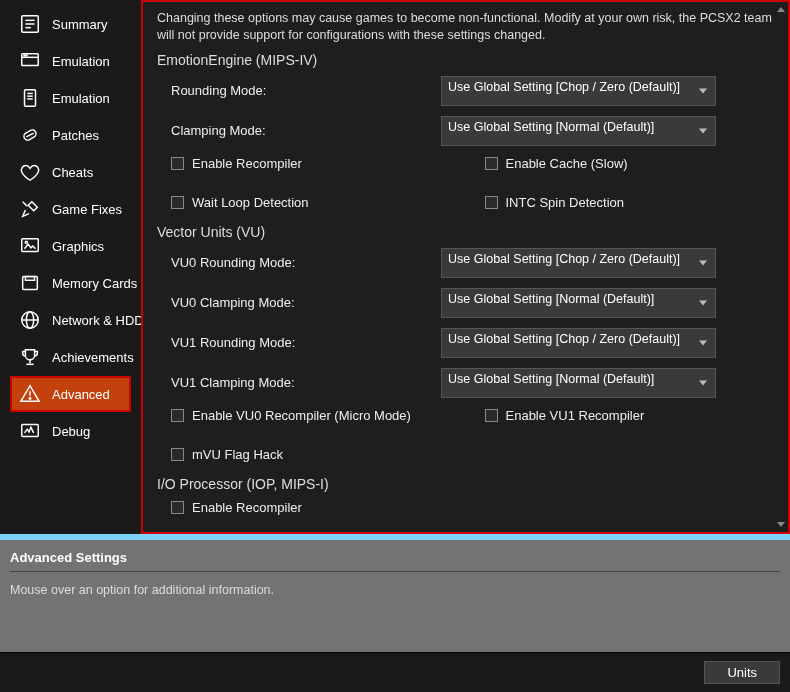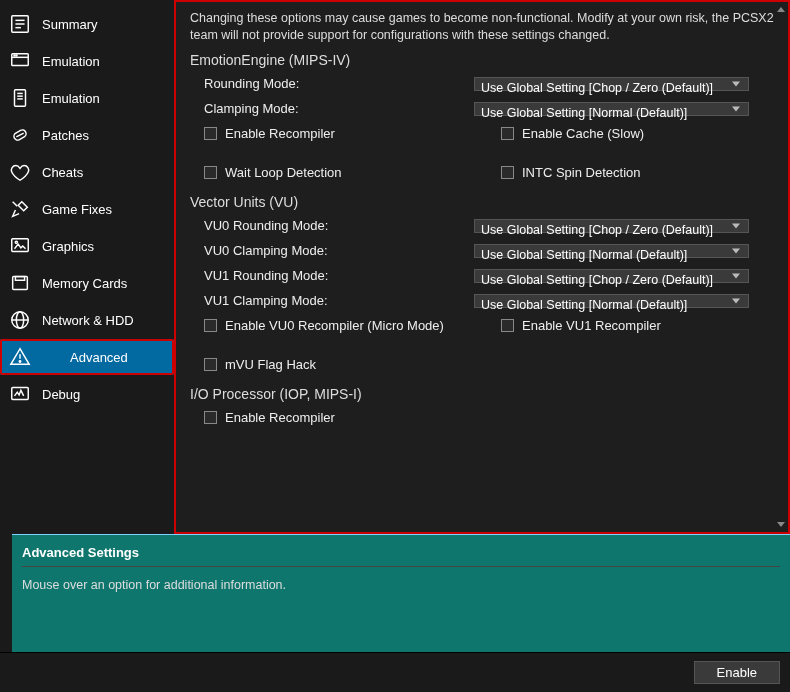--- a/index.html
+++ b/index.html
@@ -1,49 +1,49 @@
 <!DOCTYPE html>
 <html><head>
   <meta charset="utf-8">
   <style>
     * { margin: 0; padding: 0; box-sizing: border-box; }
     body { background: #1a1a1a; font-family: "Segoe UI", Arial, sans-serif; font-size: 13px; color: #ffffff; width: 790px; height: 692px; overflow: hidden; display: flex; flex-direction: column; }
     .top-pane { display: flex; flex: 1; min-height: 0; }
-    .sidebar { width: 174px; background: #1a1a1a; padding: 6px 0; overflow-y: auto; }
+    .sidebar { width: 141px; background: #1a1a1a; padding: 6px 10px; overflow-y: auto; }
     .sidebar-item { display: flex; align-items: center; padding: 6px 8px; cursor: pointer; border-radius: 2px; margin-bottom: 1px; }
-    .sidebar-item.selected { background: #0369a1; outline: 2px solid #c00; outline-offset: -2px; gap: 28px; }
+    .sidebar-item.selected { background: #c2410c; outline: 2px solid #c00; outline-offset: -2px; }
     .sidebar-icon { width: 24px; height: 24px; margin-right: 10px; display: flex; align-items: center; justify-content: center; flex-shrink: 0; }
     .sidebar-icon svg { width: 22px; height: 22px; stroke: #fff; fill: none; stroke-width: 1.6; }
     .sidebar-label { font-size: 13px; color: #fff; white-space: nowrap; }
 
     .main { flex: 1; display: flex; flex-direction: column; min-height: 0; background: #1e1e1e; border: 2px solid #c00; position: relative; }
     .main-scroll { flex: 1; overflow-y: auto; padding: 8px 14px 10px 14px; }
     .warning { font-size: 12.5px; color: #ddd; line-height: 1.35; margin-bottom: 8px; }
 
     .group-header { font-size: 14px; color: #ddd; margin-top: 4px; margin-bottom: 8px; }
 
     .fields { padding-left: 14px; }
-    .field-row { display: flex; align-items: flex-end; margin-bottom: 10px; }
+    .field-row { display: flex; align-items: center; margin-bottom: 10px; }
     .field-label { width: 270px; font-size: 13px; color: #eee; }
-    .select { flex: 1; max-width: 275px; background: #3a3a3a; border: 1px solid #555; color: #fff; font-size: 12.5px; padding: 3px 22px 3px 6px; height: 14px; position: relative; cursor: pointer; }
+    .select { flex: 1; max-width: 275px; background: #3a3a3a; border: 1px solid #555; color: #fff; font-size: 12.5px; padding: 3px 22px 3px 6px; height: 30px; position: relative; cursor: pointer; }
     .select::after { content: ""; position: absolute; right: 8px; top: 50%; width: 0; height: 0; border-left: 4px solid transparent; border-right: 4px solid transparent; border-top: 5px solid #bbb; transform: translateY(-50%); }
 
     .check-grid { display: grid; grid-template-columns: 1fr 1fr; column-gap: 8px; row-gap: 10px; padding-left: 14px; margin-bottom: 14px; gap: 24px; }
     .check-row { display: flex; align-items: center; }
     .check { width: 13px; height: 13px; border: 1px solid #888; background: #2a2a2a; margin-right: 8px; flex-shrink: 0; cursor: pointer; }
     .check-label { font-size: 13px; color: #eee; }
 
     .scroll-ind { position: absolute; right: 2px; width: 11px; height: 11px; display: flex; align-items: center; justify-content: center; }
     .scroll-ind.up { top: 2px; }
     .scroll-ind.down { bottom: 2px; }
     .scroll-ind::before { content: ""; width: 0; height: 0; border-left: 4px solid transparent; border-right: 4px solid transparent; }
     .scroll-ind.up::before { border-bottom: 5px solid #888; }
     .scroll-ind.down::before { border-top: 5px solid #888; }
 
-    .bottom-info { background: #0f766e; border-top: 1px solid #7dd3fc; padding: 10px 10px 14px 10px; height: 118px; margin-left: 12px; }
+    .bottom-info { background: #737373; border-top: 6px solid #7dd3fc; padding: 10px 10px 14px 10px; height: 118px; }
     .bottom-title { font-weight: 600; font-size: 13px; color: #fff; margin-bottom: 6px; }
     .bottom-sep { border: none; border-top: 1px solid #444; margin-bottom: 10px; }
     .bottom-text { font-size: 12.5px; color: #ddd; margin-bottom: 14px; line-height: 1.3; }
 
     .footer { background: #1a1a1a; border-top: 1px solid #000; padding: 6px 10px; display: flex; justify-content: flex-end; height: 40px; align-items: center; }
     .btn { background: #3a3a3a; border: 1px solid #555; color: #fff; font-size: 13px; padding: 3px 22px; cursor: pointer; }
   </style>
 </head>
 <body>
 
@@ -131,20 +131,32 @@
     <div class="sidebar-item">
       <span class="sidebar-icon">
           <svg viewBox="0 0 24 24">
             <circle cx="12" cy="12" r="9"></circle>
             <ellipse cx="12" cy="12" rx="4" ry="9"></ellipse>
             <line x1="3" y1="12" x2="21" y2="12"></line>
           </svg>
         </span>
       <span class="sidebar-label">Network &amp; HDD</span>
     </div>
+    <div class="sidebar-item">
+      <span class="sidebar-icon">
+          <svg viewBox="0 0 24 24">
+            <path d="M7 4h10v6a5 5 0 0 1-10 0V4z"></path>
+            <path d="M7 6H4v2a3 3 0 0 0 3 3"></path>
+            <path d="M17 6h3v2a3 3 0 0 1-3 3"></path>
+            <line x1="12" y1="15" x2="12" y2="19"></line>
+            <line x1="8" y1="20" x2="16" y2="20"></line>
+          </svg>
+        </span>
+      <span class="sidebar-label">Achievements</span>
+    </div>
     <div class="sidebar-item selected">
       <span class="sidebar-icon">
           <svg viewBox="0 0 24 24">
             <path d="M12 3L2 20h20L12 3z"></path>
             <line x1="12" y1="9" x2="12" y2="14"></line>
             <circle cx="12" cy="17" r="0.8" fill="#fff"></circle>
           </svg>
         </span>
       <span class="sidebar-label">Advanced</span>
     </div>
@@ -240,14 +252,14 @@
   </div>
 </div>
 
 <div class="bottom-info">
   <div class="bottom-title">Advanced Settings</div>
   <hr class="bottom-sep">
   <div class="bottom-text">Mouse over an option for additional information.</div>
 </div>
 
 <div class="footer">
-  <button class="btn">Enable</button>
+  <button class="btn">Units</button>
 </div>
 
 </body></html>

